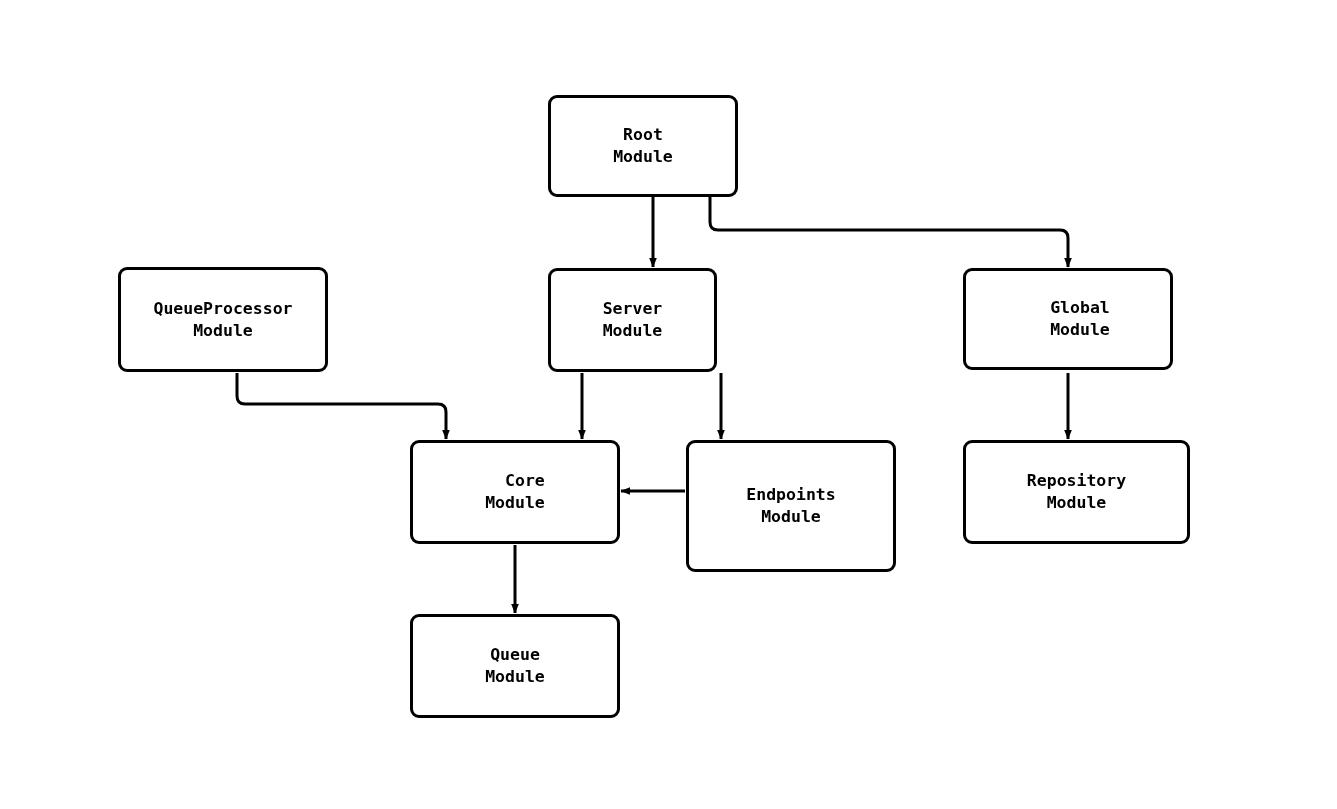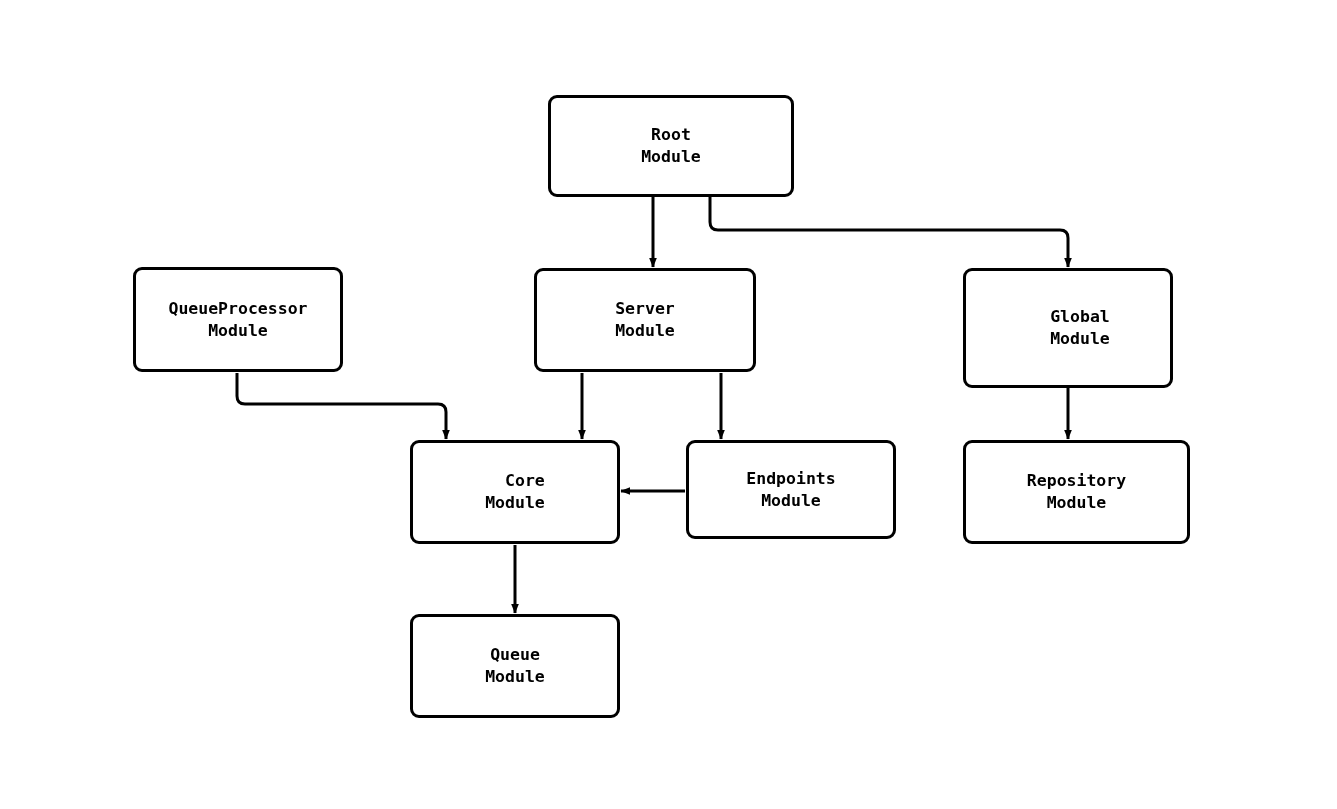--- a/index.html
+++ b/index.html
@@ -86,46 +86,46 @@
 
     <g>
       <path d="M 1068 373 L 1068 439" fill="none" stroke="#000000" stroke-width="3" marker-end="url(#arrowhead)"></path>
     </g>
 
     <g>
       <path d="M 515 545 L 515 613" fill="none" stroke="#000000" stroke-width="3" marker-end="url(#arrowhead)"></path>
     </g>
   </svg>
 
-  <div class="node" style="left:548px; top:95px; width:246px; height:102px;">
+  <div class="node" style="left:548px; top:95px; width:190px; height:102px;">
     <div class="node-label">Root
 Module</div>
   </div>
 
-  <div class="node" style="left:133px; top:267px; width:210px; height:105px;">
+  <div class="node" style="left:118px; top:267px; width:210px; height:105px;">
     <div class="node-label">QueueProcessor
 Module</div>
   </div>
 
-  <div class="node" style="left:534px; top:268px; width:222px; height:104px;">
+  <div class="node" style="left:548px; top:268px; width:169px; height:104px;">
     <div class="node-label">Server
 Module</div>
   </div>
 
-  <div class="node" style="left:963px; top:268px; width:210px; height:120px;padding-left:24px;">
+  <div class="node" style="left:963px; top:268px; width:210px; height:102px;padding-left:24px;">
     <div class="node-label">Global
 Module</div>
   </div>
 
   <div class="node" style="left:410px; top:440px; width:210px; height:104px;text-align:right;">
     <div class="node-label">Core
 Module</div>
   </div>
 
-  <div class="node" style="left:686px; top:440px; width:210px; height:99px;">
+  <div class="node" style="left:686px; top:440px; width:210px; height:132px;">
     <div class="node-label">Endpoints
 Module</div>
   </div>
 
   <div class="node" style="left:963px; top:440px; width:227px; height:104px;">
     <div class="node-label">Repository
 Module</div>
   </div>
 
   <div class="node" style="left:410px; top:614px; width:210px; height:104px;align-items:center;">

